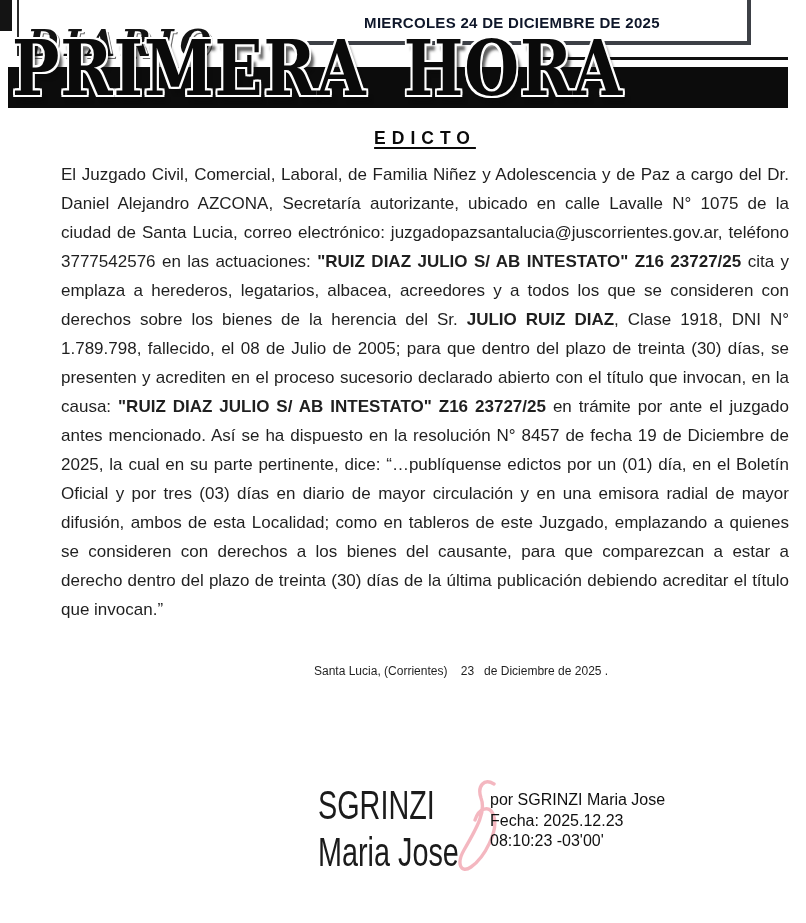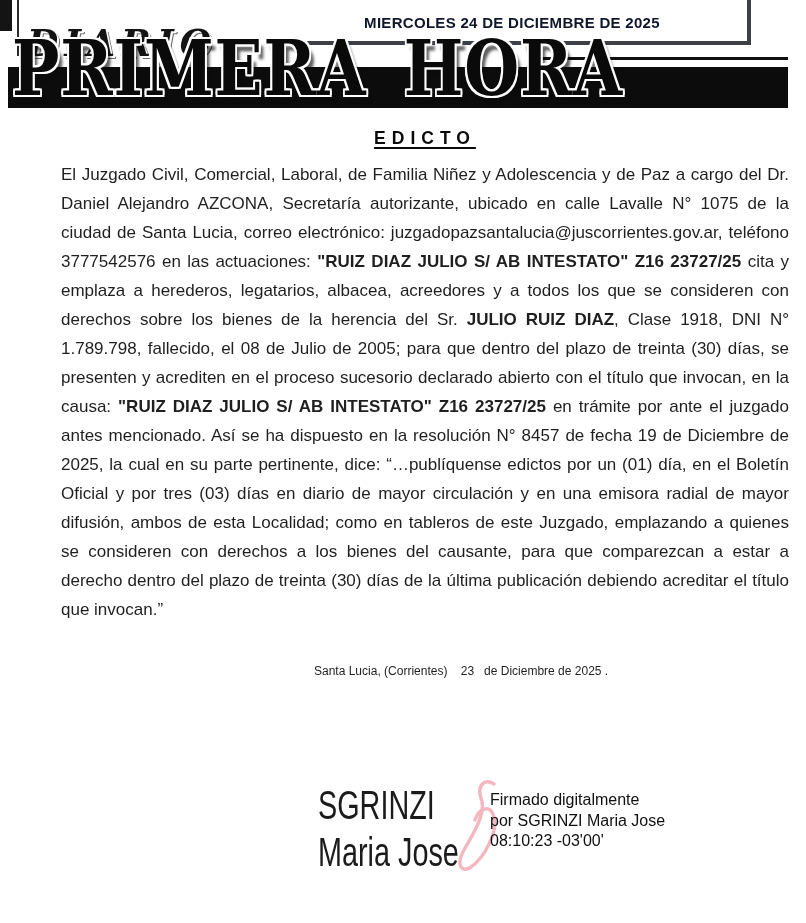--- a/index.html
+++ b/index.html
@@ -115,19 +115,19 @@
 
   <div class="signature">
     <svg class="sig-flourish" width="60" height="100" viewBox="0 0 60 100">
       <path d="M46,6 C36,0 29,8 33,20 C38,33 30,48 16,72 C8,86 13,96 23,89 C36,80 52,52 45,36 C41,27 31,30 27,42" fill="none" stroke="#f2aab5" stroke-width="3.4" stroke-linecap="round" opacity="0.85"></path>
     </svg>
     <div class="sig-name">
       <div>SGRINZI</div>
       <div>Maria Jose</div>
     </div>
     <div class="sig-info">
-      <div>Firmado digitalmente</div>
       <div>por SGRINZI Maria Jose</div>
+      <div>Fecha: 2025.12.23</div>
       <div>08:10:23 -03'00'</div>
     </div>
   </div>
 
 </div>
 
 </body></html>

